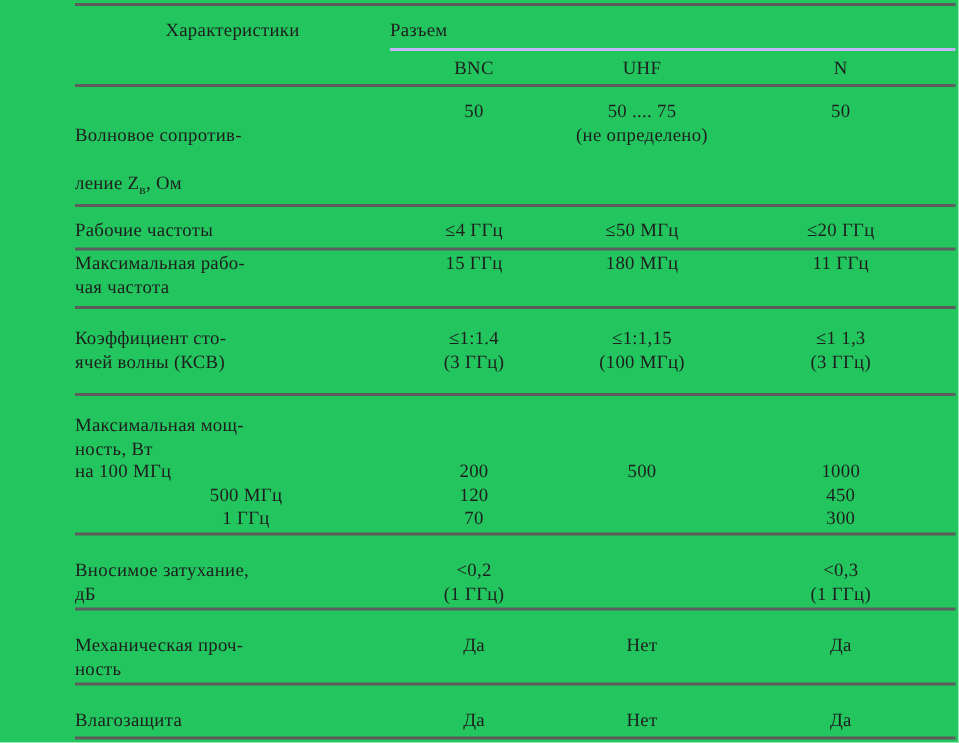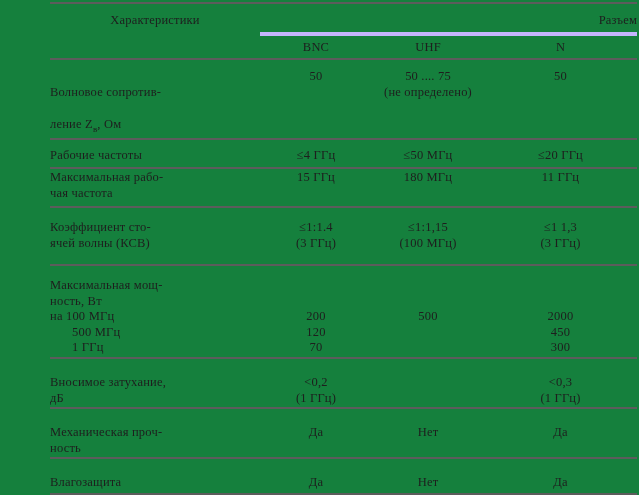--- a/index.html
+++ b/index.html
@@ -4,21 +4,21 @@
 <style>
   html, body {
     margin: 0;
     padding: 0;
     background: #ffffff;
   }
   .page {
     position: relative;
     width: 639px;
     height: 495px;
-    background: #15803d;
+    background: #22c55e;
     font-family: "Liberation Serif", "DejaVu Serif", serif;
     color: #1e1e1e;
     overflow: hidden;
   }
   .tbl {
     position: absolute;
     left: 50px;
     top: 2px;
     width: 587px;
     font-size: 12.5px;
@@ -35,42 +35,42 @@
   .label { text-align: left; padding-right: 4px; }
   .rule { border-bottom: 2px solid #5c5c5c; }
 
   
   .h1 {
     display: grid;
     grid-template-columns: 210px 377px;
     padding-top: 8px;
   }
   .h1 .razem {
-    text-align: right;
+    text-align: left;
     padding-bottom: 4px;
-    border-bottom: 4px solid #c4b5fd;
+    border-bottom: 2px solid #c4b5fd;
   }
   .h2 { padding-top: 3px; padding-bottom: 3px; }
 
   
   .r-impedance   { padding-top: 8px;  padding-bottom: 6px; }
   .r-workfreq    { padding-top: 7px;  padding-bottom: 4px; }
   .r-maxfreq     { padding-bottom: 5px; }
   .r-vswr        { padding-top: 11px; padding-bottom: 13px; }
   .r-power       { padding-top: 12px; padding-bottom: 1px; line-height: 15.5px; }
   .r-atten       { padding-top: 15px; padding-bottom: 1px; }
   .r-mech        { padding-top: 15px; padding-bottom: 1px; }
   .r-moist       { padding-top: 15px; padding-bottom: 3px; }
   .r-conn        { padding-top: 16px; padding-bottom: 5px; }
 
   .sub {
     display: grid;
     grid-template-columns: 210px 112px 112px 153px;
   }
-  .ind { padding-left: 22px; }
+  .ind { padding-left: 22px; text-align: center; }
   sub {
     font-size: 9px;
     line-height: 0;
   }
 </style>
 </head>
 <body>
 
 <div class="page">
   <div class="tbl">
@@ -124,21 +124,21 @@
 (3 ГГц)</div>
     </div>
 
     <div class="rule r-power">
       <div class="cell label">Максимальная мощ-
 ность, Вт</div>
       <div class="sub">
         <div class="cell label">на 100 МГц</div>
         <div class="cell c">200</div>
         <div class="cell c">500</div>
-        <div class="cell c">2000</div>
+        <div class="cell c">1000</div>
       </div>
       <div class="sub">
         <div class="cell label ind">500 МГц</div>
         <div class="cell c">120</div>
         <div class="cell c"></div>
         <div class="cell c">450</div>
       </div>
       <div class="sub">
         <div class="cell label ind">1 ГГц</div>
         <div class="cell c">70</div>

